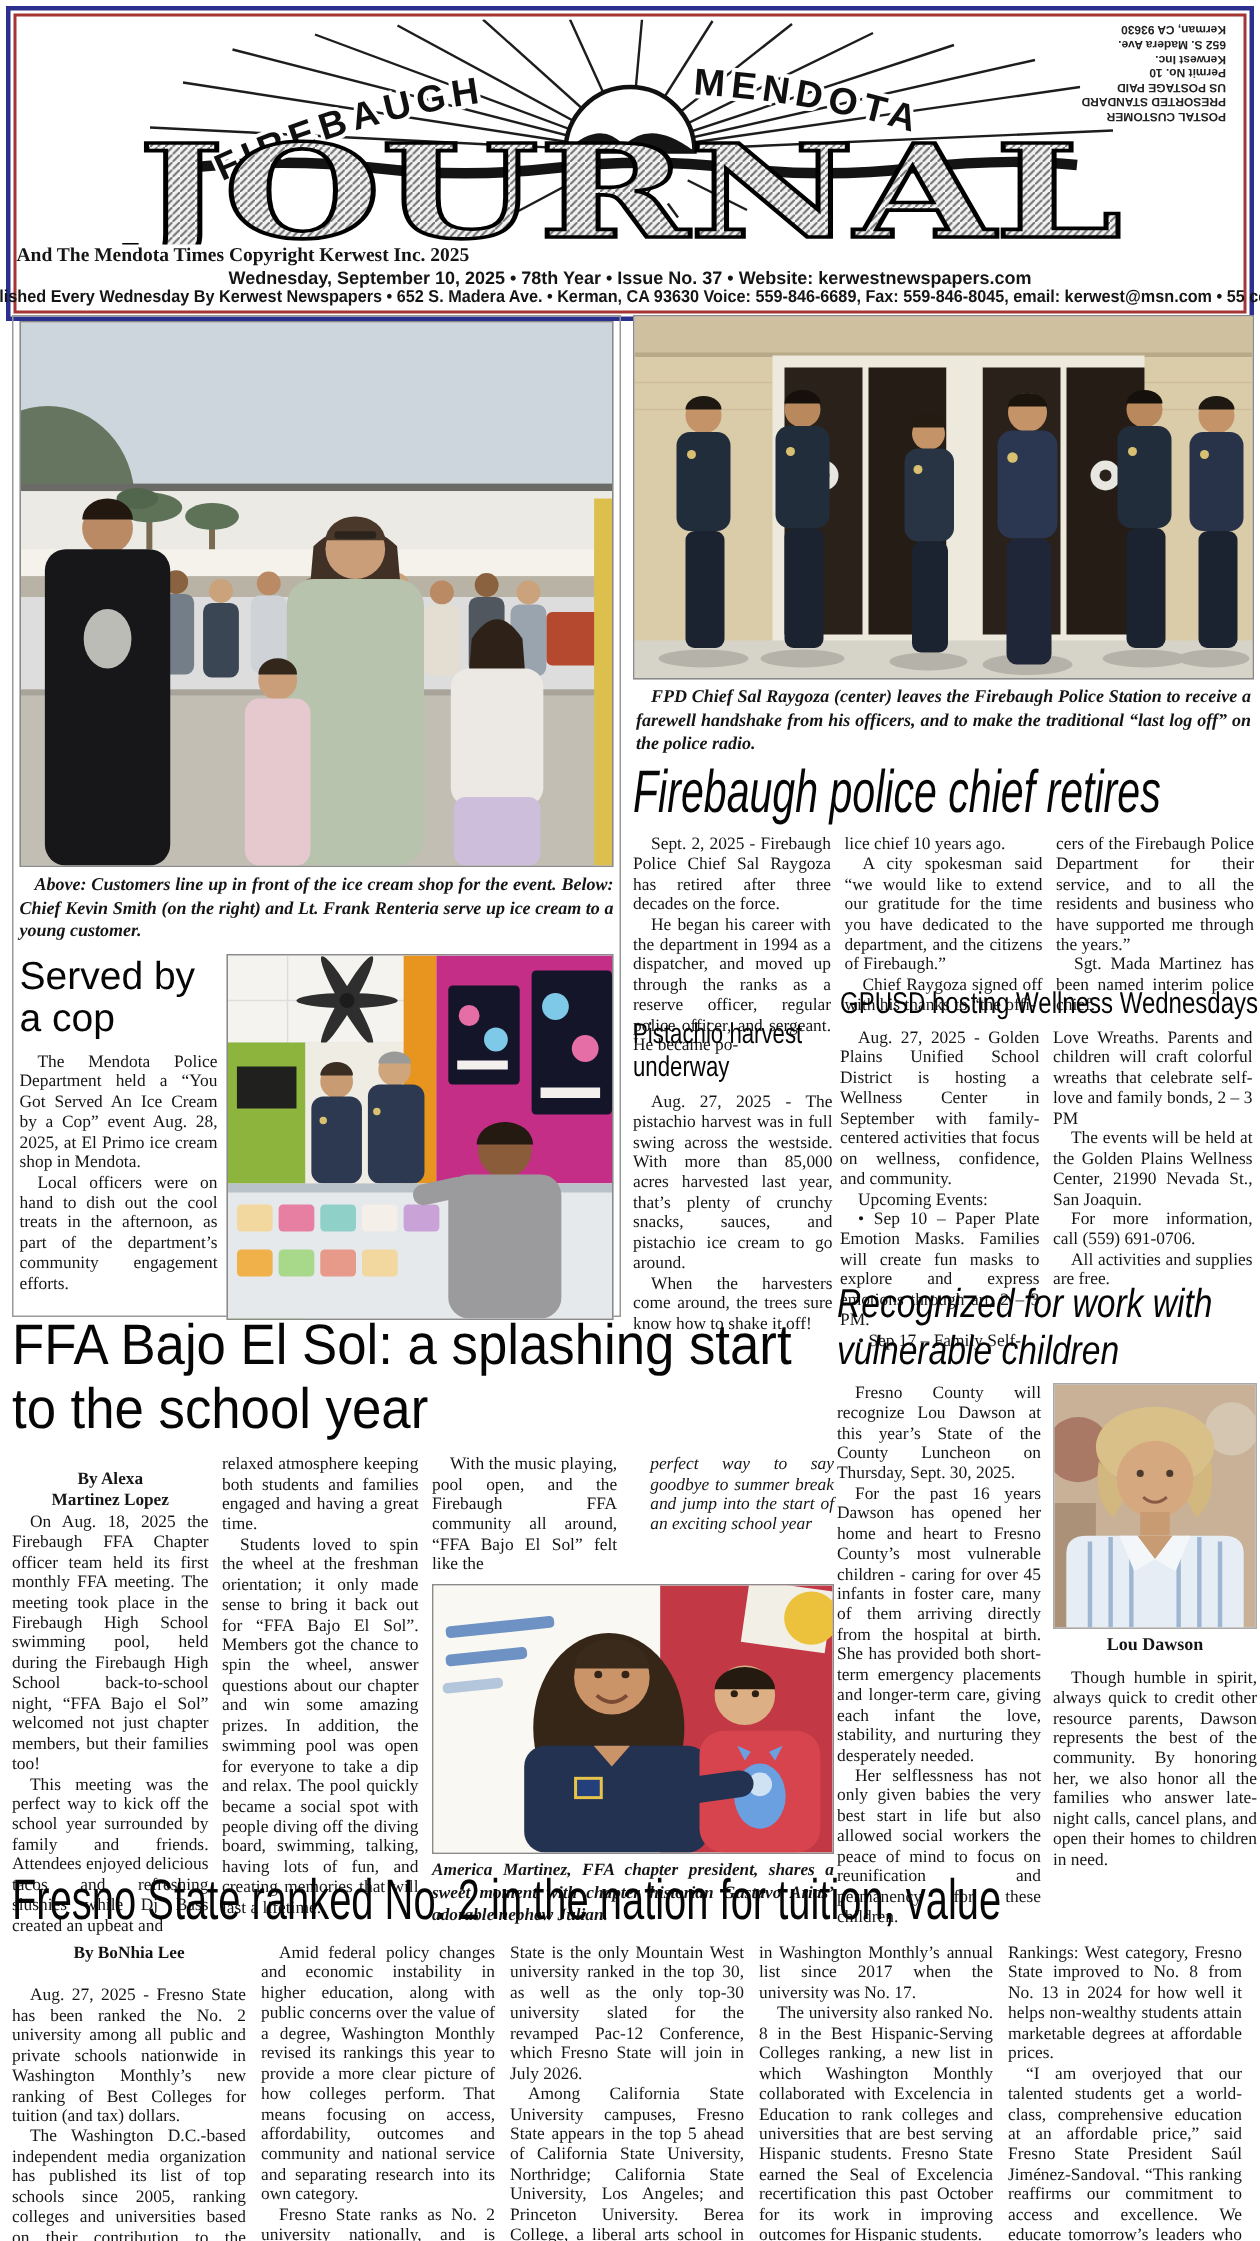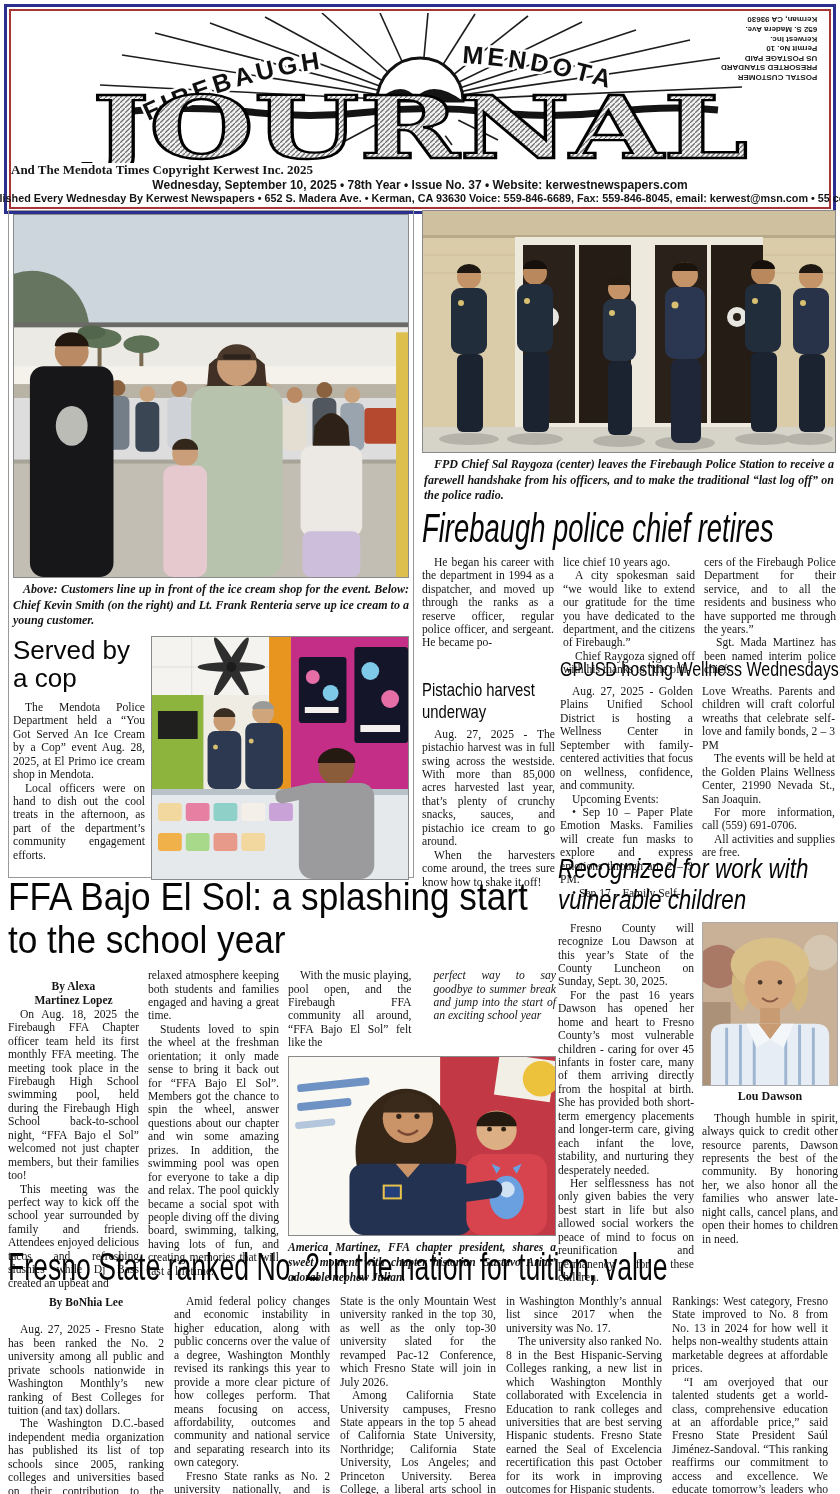--- a/index.html
+++ b/index.html
@@ -307,20 +307,21 @@
             <circle cx="380" cy="92" r="3" fill="#d8c070"></circle>
           </g>
       </g>
     </svg>
     <p class="cap" style="margin:4px 2px 0 2px;">FPD Chief Sal Raygoza (center) leaves the Firebaugh Police Station to receive a farewell handshake from his officers, and to make the traditional “last log off” on the police radio.</p>
     <h1 class="hl" style="font-size:40px;font-style:italic;margin-top:2px;white-space:nowrap;width:146%;">
       <span class="cx" style="transform:scaleX(.685);">Firebaugh police chief retires</span>
     </h1>
     <div class="flexrow" style="gap:9px;margin-top:5px;">
       <div class="bodycol" style="width:132px;">
+        <p>Sept. 2, 2025 - Firebaugh Police Chief Sal Raygoza has retired after three decades on the force.</p>
         <p>He began his career with the department in 1994 as a dispatcher, and moved up through the ranks as a reserve officer, regular police officer, and sergeant.  He became po-</p>
       </div>
       <div class="bodycol" style="width:132px;">
         <p class="noind">lice chief 10 years ago.</p>
         <p>A city spokesman said “we would like to extend our gratitude for the time you have dedicated to the department, and the citizens of Firebaugh.”</p>
         <p>Chief Raygoza signed off with his thanks to “the offi-</p>
       </div>
       <div class="bodycol" style="width:132px;">
         <p class="noind">cers of the Firebaugh Police Department for their service, and to all the residents and business who have supported me through the years.”</p>
         <p>Sgt. Mada Martinez has been named interim police chief.</p>
@@ -355,21 +356,21 @@
       </div>
     </div>
   </section>
 
   <section class="abs" style="left:558px;top:854px;width:280px;">
     <h2 class="hl" style="font-size:27px;font-style:italic;line-height:1.16;width:120%;margin-bottom:5px;">
       <span class="cx" style="transform:scaleX(.83);">Recognized for work with vulnerable children</span>
     </h2>
     <div class="flexrow" style="gap:8px;">
       <div class="bodycol" style="width:136px;">
-        <p>Fresno County will recognize Lou Dawson at this year’s State of the County Luncheon on Sunday, Sept. 30, 2025.</p>
+        <p>Fresno County will recognize Lou Dawson at this year’s State of the County Luncheon on Thursday, Sept. 30, 2025.</p>
         <p>For the past 16 years Dawson has opened her home and heart to Fresno County’s most vulnerable children - caring for over 45 infants in foster care, many of them arriving directly from the hospital at birth. She has provided both short-term emergency placements and longer-term care, giving each infant the love, stability, and nurturing they desperately needed.</p>
         <p>Her selflessness has not only given babies the very best start in life but also allowed social workers the peace of mind to focus on reunification and permanency for these children.</p>
       </div>
       <div style="width:136px;">
         <svg class="photo" width="134" height="162" viewBox="0 0 136 164" preserveAspectRatio="none" style="border-color:#aaa;">
           <rect width="136" height="164" fill="#c9b197"></rect>
           <circle cx="16" cy="44" r="22" fill="#9a5a4c" opacity=".65"></circle>
           <circle cx="120" cy="30" r="18" fill="#d8ccb8" opacity=".8"></circle>
           <rect x="0" y="80" width="28" height="84" fill="#8a6a54" opacity=".45"></rect>
           <ellipse cx="68" cy="42" rx="40" ry="27" fill="#d9c089"></ellipse>

